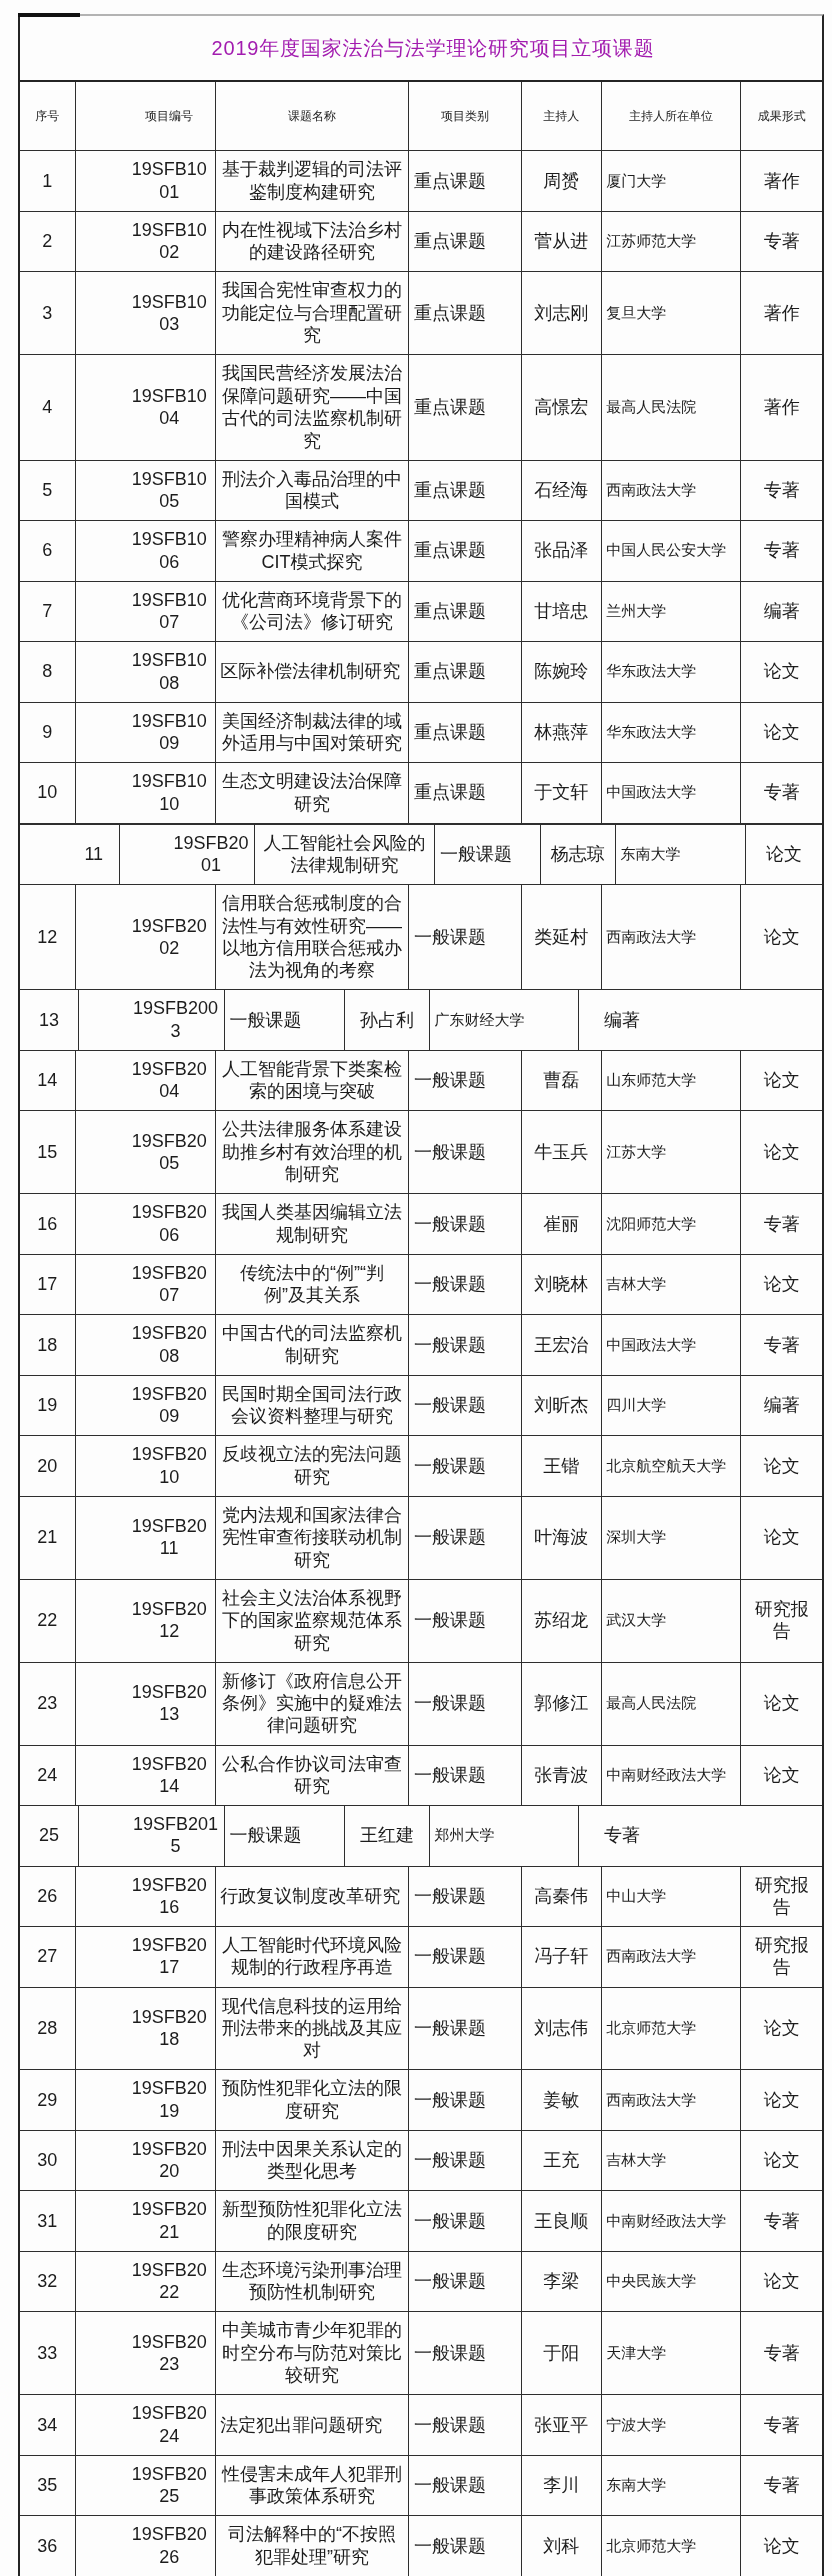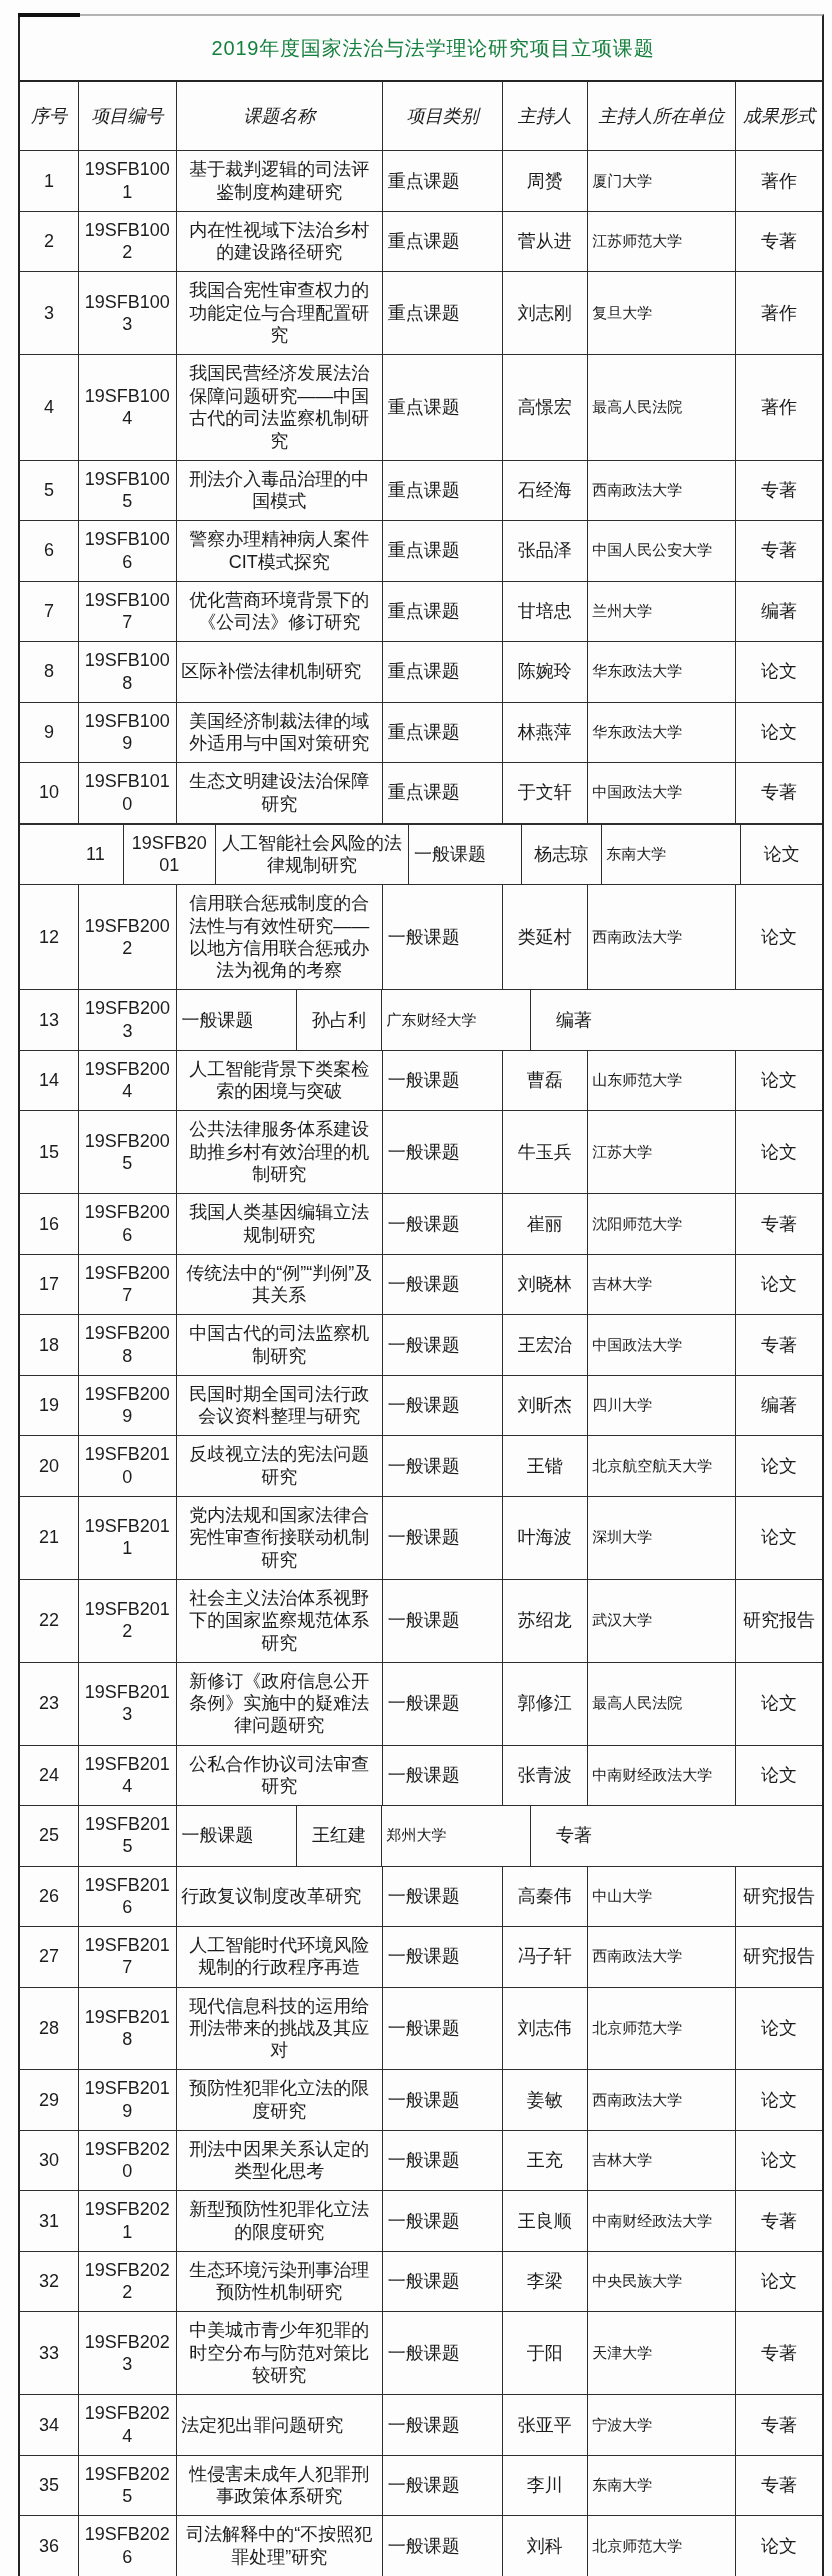--- a/index.html
+++ b/index.html
@@ -46,49 +46,48 @@
     height: 66px;
     display: flex;
     align-items: center;
     justify-content: center;
     border-bottom: 2.3px solid #242424;
     box-sizing: border-box;
   }
   .title {
     font-size: 20px;
     letter-spacing: 0.8px;
-    color: #15803d;
+    color: #a21caf;
     margin-left: 24px;
   }
   .row {
     display: flex;
     align-items: stretch;
     border-bottom: 1.5px solid #2e2e2e;
   }
   .row:last-child { border-bottom: none; }
   .row.section-start { border-top: 0.8px solid #2e2e2e; padding-left: 48px; }
   .header-row .cell {
-    font-size: 18px;
+    font-size: 12px;
     justify-content: center;
     text-align: center;
     padding: 23px 3.1px;
-    font-style: italic;
   }
   .cell {
     box-sizing: border-box;
     border-right: 1.5px solid #2e2e2e;
     display: flex;
     align-items: center;
     font-size: 18px;
     line-height: 22.4px;
     padding: 7px 4.6px 7.7px 4.6px;
   }
   .cell:last-child { border-right: none; }
   .c0 { width: 59px;  justify-content: center; text-align: center; }
-  .c1 { width: 98px; justify-content: center; text-align: center; word-break: break-all; }
+  .c1 { width: 98px; justify-content: center; text-align: center; word-break: break-all; margin-left: 48px; }
   .c2 { width: 207px; justify-content: flex-start; text-align: center; }
   .c3 { width: 120px; justify-content: flex-start; text-align: left; }
   .c4 { width: 85px; justify-content: center; text-align: right; }
   .c5 { width: 149px; justify-content: flex-start; text-align: left;
         font-size: 15px; white-space: nowrap; }
   .c6 { width: 86px; justify-content: center; text-align: center; }
 </style>
 </head>
 <body>
 

